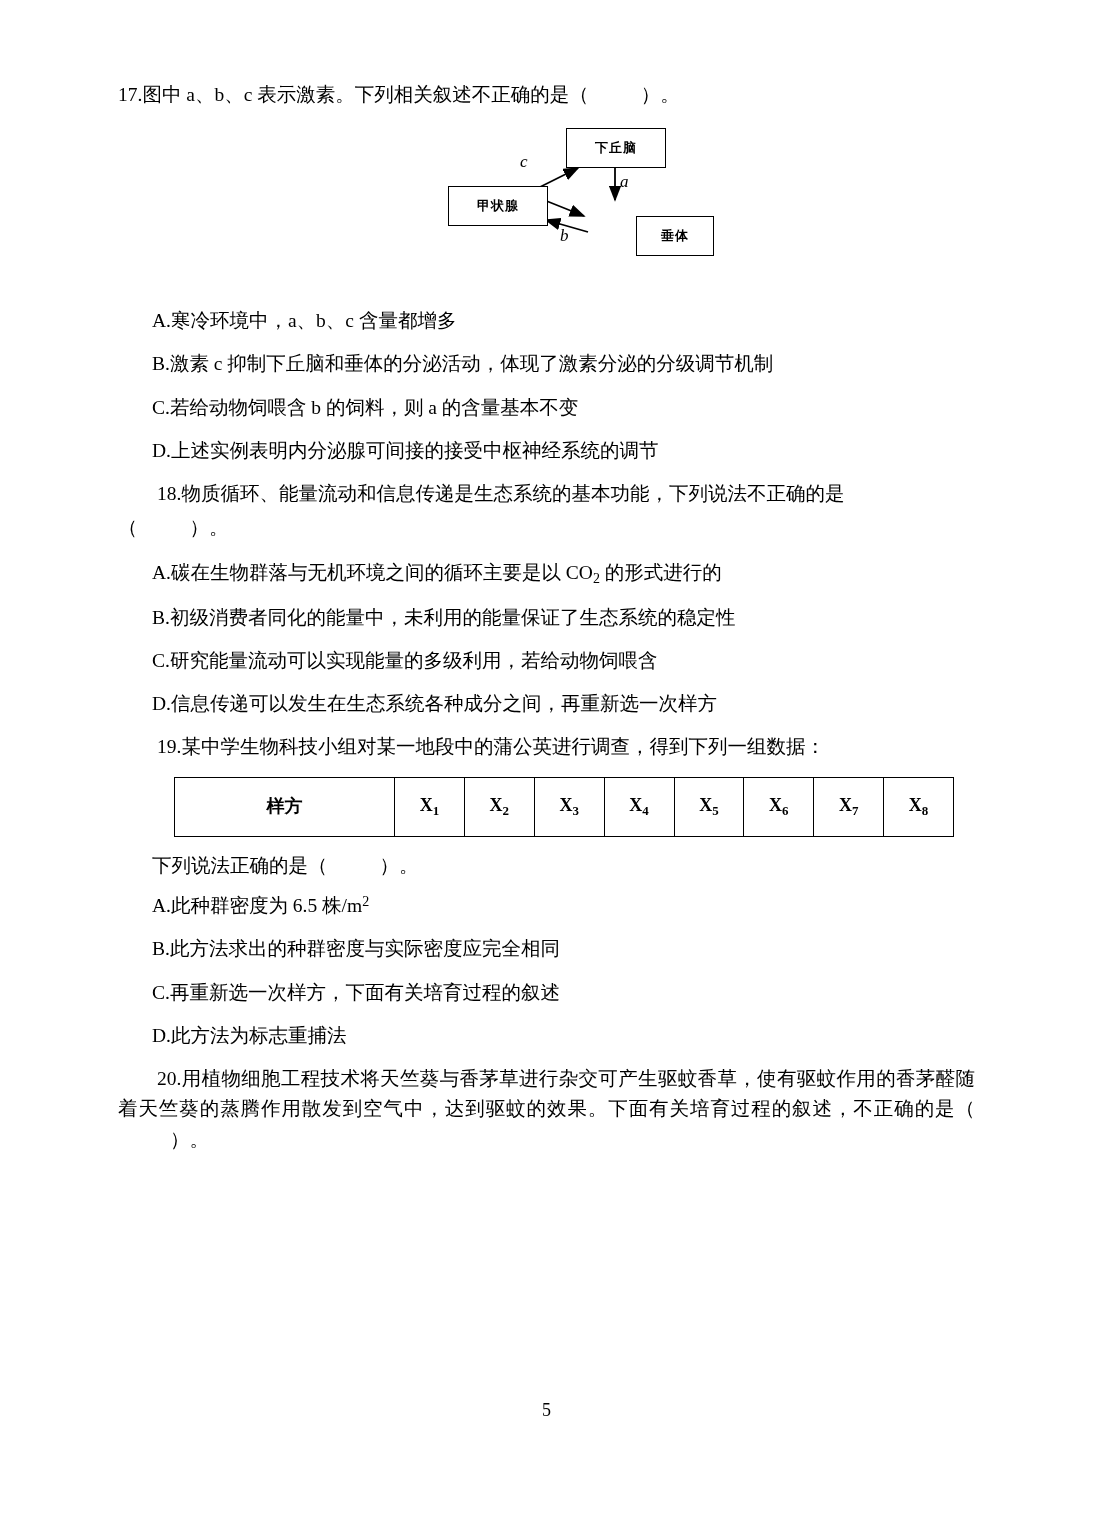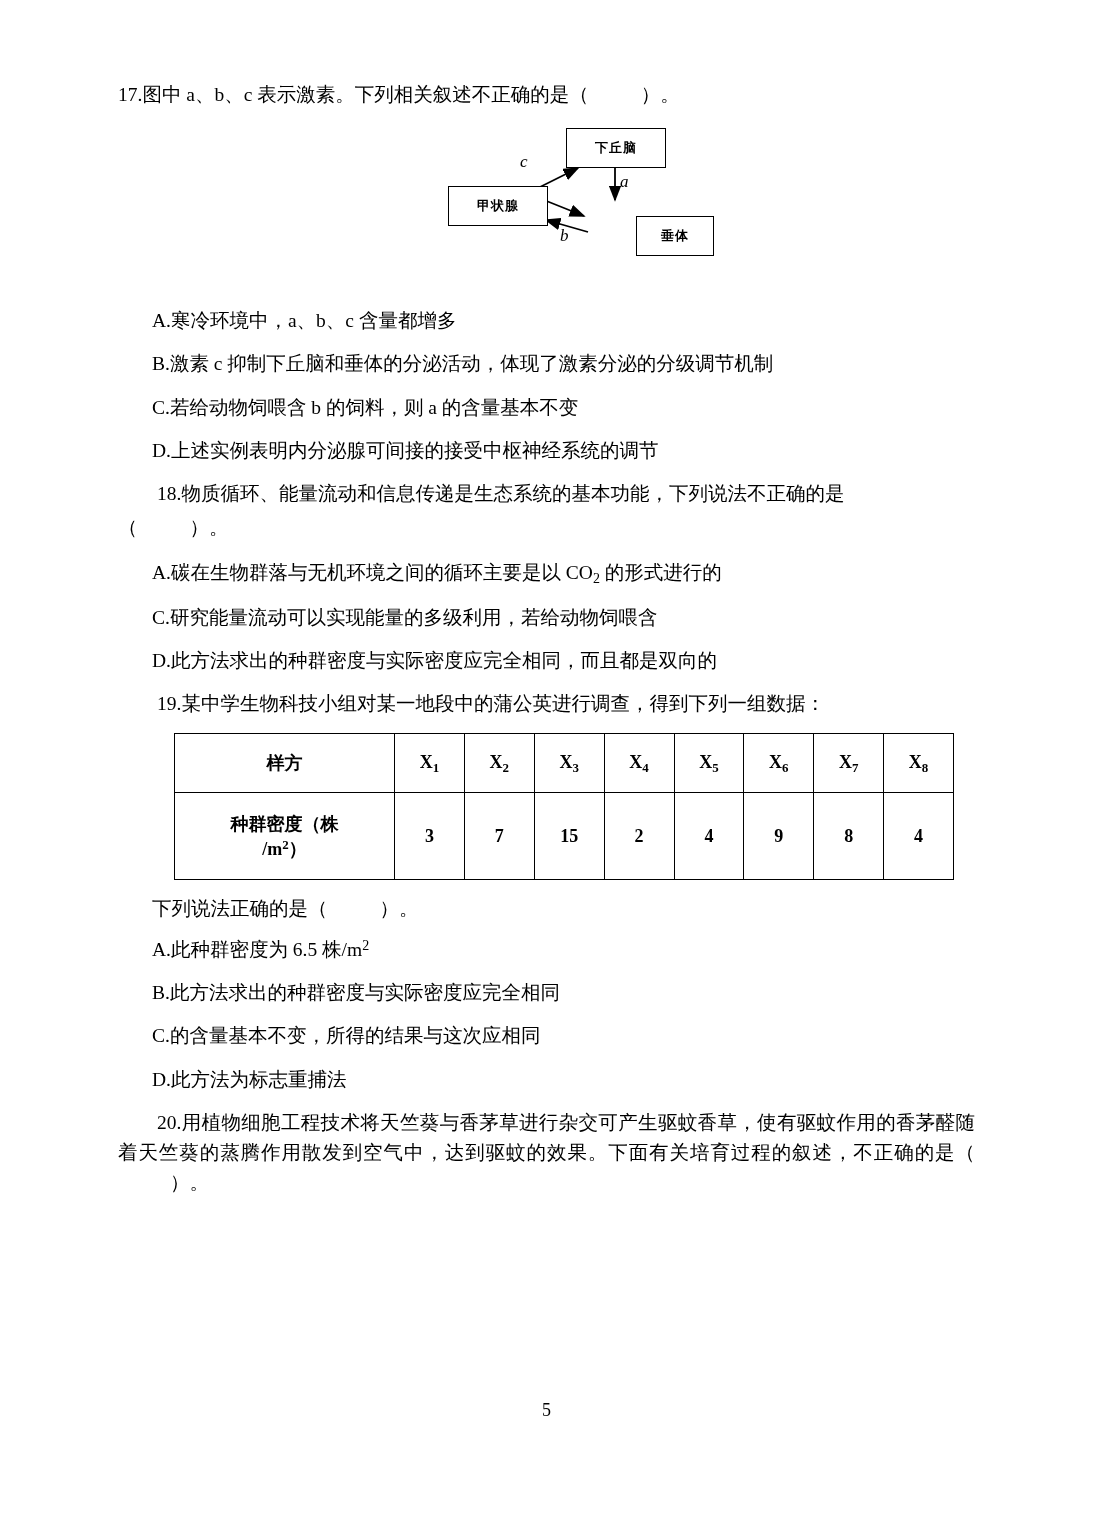--- a/index.html
+++ b/index.html
@@ -177,59 +177,49 @@
   <div class="opt">D.上述实例表明内分泌腺可间接的接受中枢神经系统的调节</div>
 
   <div class="q-line indent">
     <span>18.物质循环、能量流动和信息传递是生态系统的基本功能，下列说法不正确的是</span>
   </div>
   <div class="q-line" style="margin-top:-10px;">
     <span>（</span><span class="gap"></span><span>）。</span>
   </div>
 
   <div class="opt">A.碳在生物群落与无机环境之间的循环主要是以 CO<sub>2</sub> 的形式进行的</div>
+  <div class="opt">B.初级消费者同化的能量中，未利用的能量保证了生态系统的稳定性</div>
   <div class="opt">C.研究能量流动可以实现能量的多级利用，若给动物饲喂含</div>
-  <div class="opt">D.此方法求出的种群密度与实际密度应完全相同，而且都是双向的</div>
+  <div class="opt">D.信息传递可以发生在生态系统各种成分之间，再重新选一次样方</div>
 
   <div class="q-line indent">19.某中学生物科技小组对某一地段中的蒲公英进行调查，得到下列一组数据：</div>
 
   <table class="data-table">
     <tbody>
       <tr class="hdr">
         <td class="rowlabel">样方</td>
         <td>X<sub>1</sub></td>
         <td>X<sub>2</sub></td>
         <td>X<sub>3</sub></td>
         <td>X<sub>4</sub></td>
         <td>X<sub>5</sub></td>
         <td>X<sub>6</sub></td>
         <td>X<sub>7</sub></td>
         <td>X<sub>8</sub></td>
       </tr>
-      <tr class="vals">
-        <td class="rowlabel">种群密度（株<br>/m<sup>2</sup>）</td>
-        <td class="cell">3</td>
-        <td class="cell">7</td>
-        <td class="cell">15</td>
-        <td class="cell">2</td>
-        <td class="cell">4</td>
-        <td class="cell">9</td>
-        <td class="cell">8</td>
-        <td class="cell">4</td>
-      </tr>
     </tbody>
   </table>
 
   <div class="q-head">
     <span>下列说法正确的是（</span><span class="gap"></span><span>）。</span>
   </div>
 
   <div class="opt">A.此种群密度为 6.5 株/m<sup>2</sup></div>
   <div class="opt">B.此方法求出的种群密度与实际密度应完全相同</div>
-  <div class="opt">C.的含量基本不变，所得的结果与这次应相同</div>
+  <div class="opt">C.再重新选一次样方，下面有关培育过程的叙述</div>
   <div class="opt">D.此方法为标志重捕法</div>
 
   <div class="q-cont indent">
     <span>20.用植物细胞工程技术将天竺葵与香茅草进行杂交可产生驱蚊香草，使有驱蚊作用的香茅醛随着天竺葵的蒸腾作用散发到空气中，达到驱蚊的效果。下面有关培育过程的叙述，不正确的是（</span><span class="gap"></span><span>）。</span>
   </div>
 
   <div class="page-number">5</div>
 </div>
 
 </body></html>

